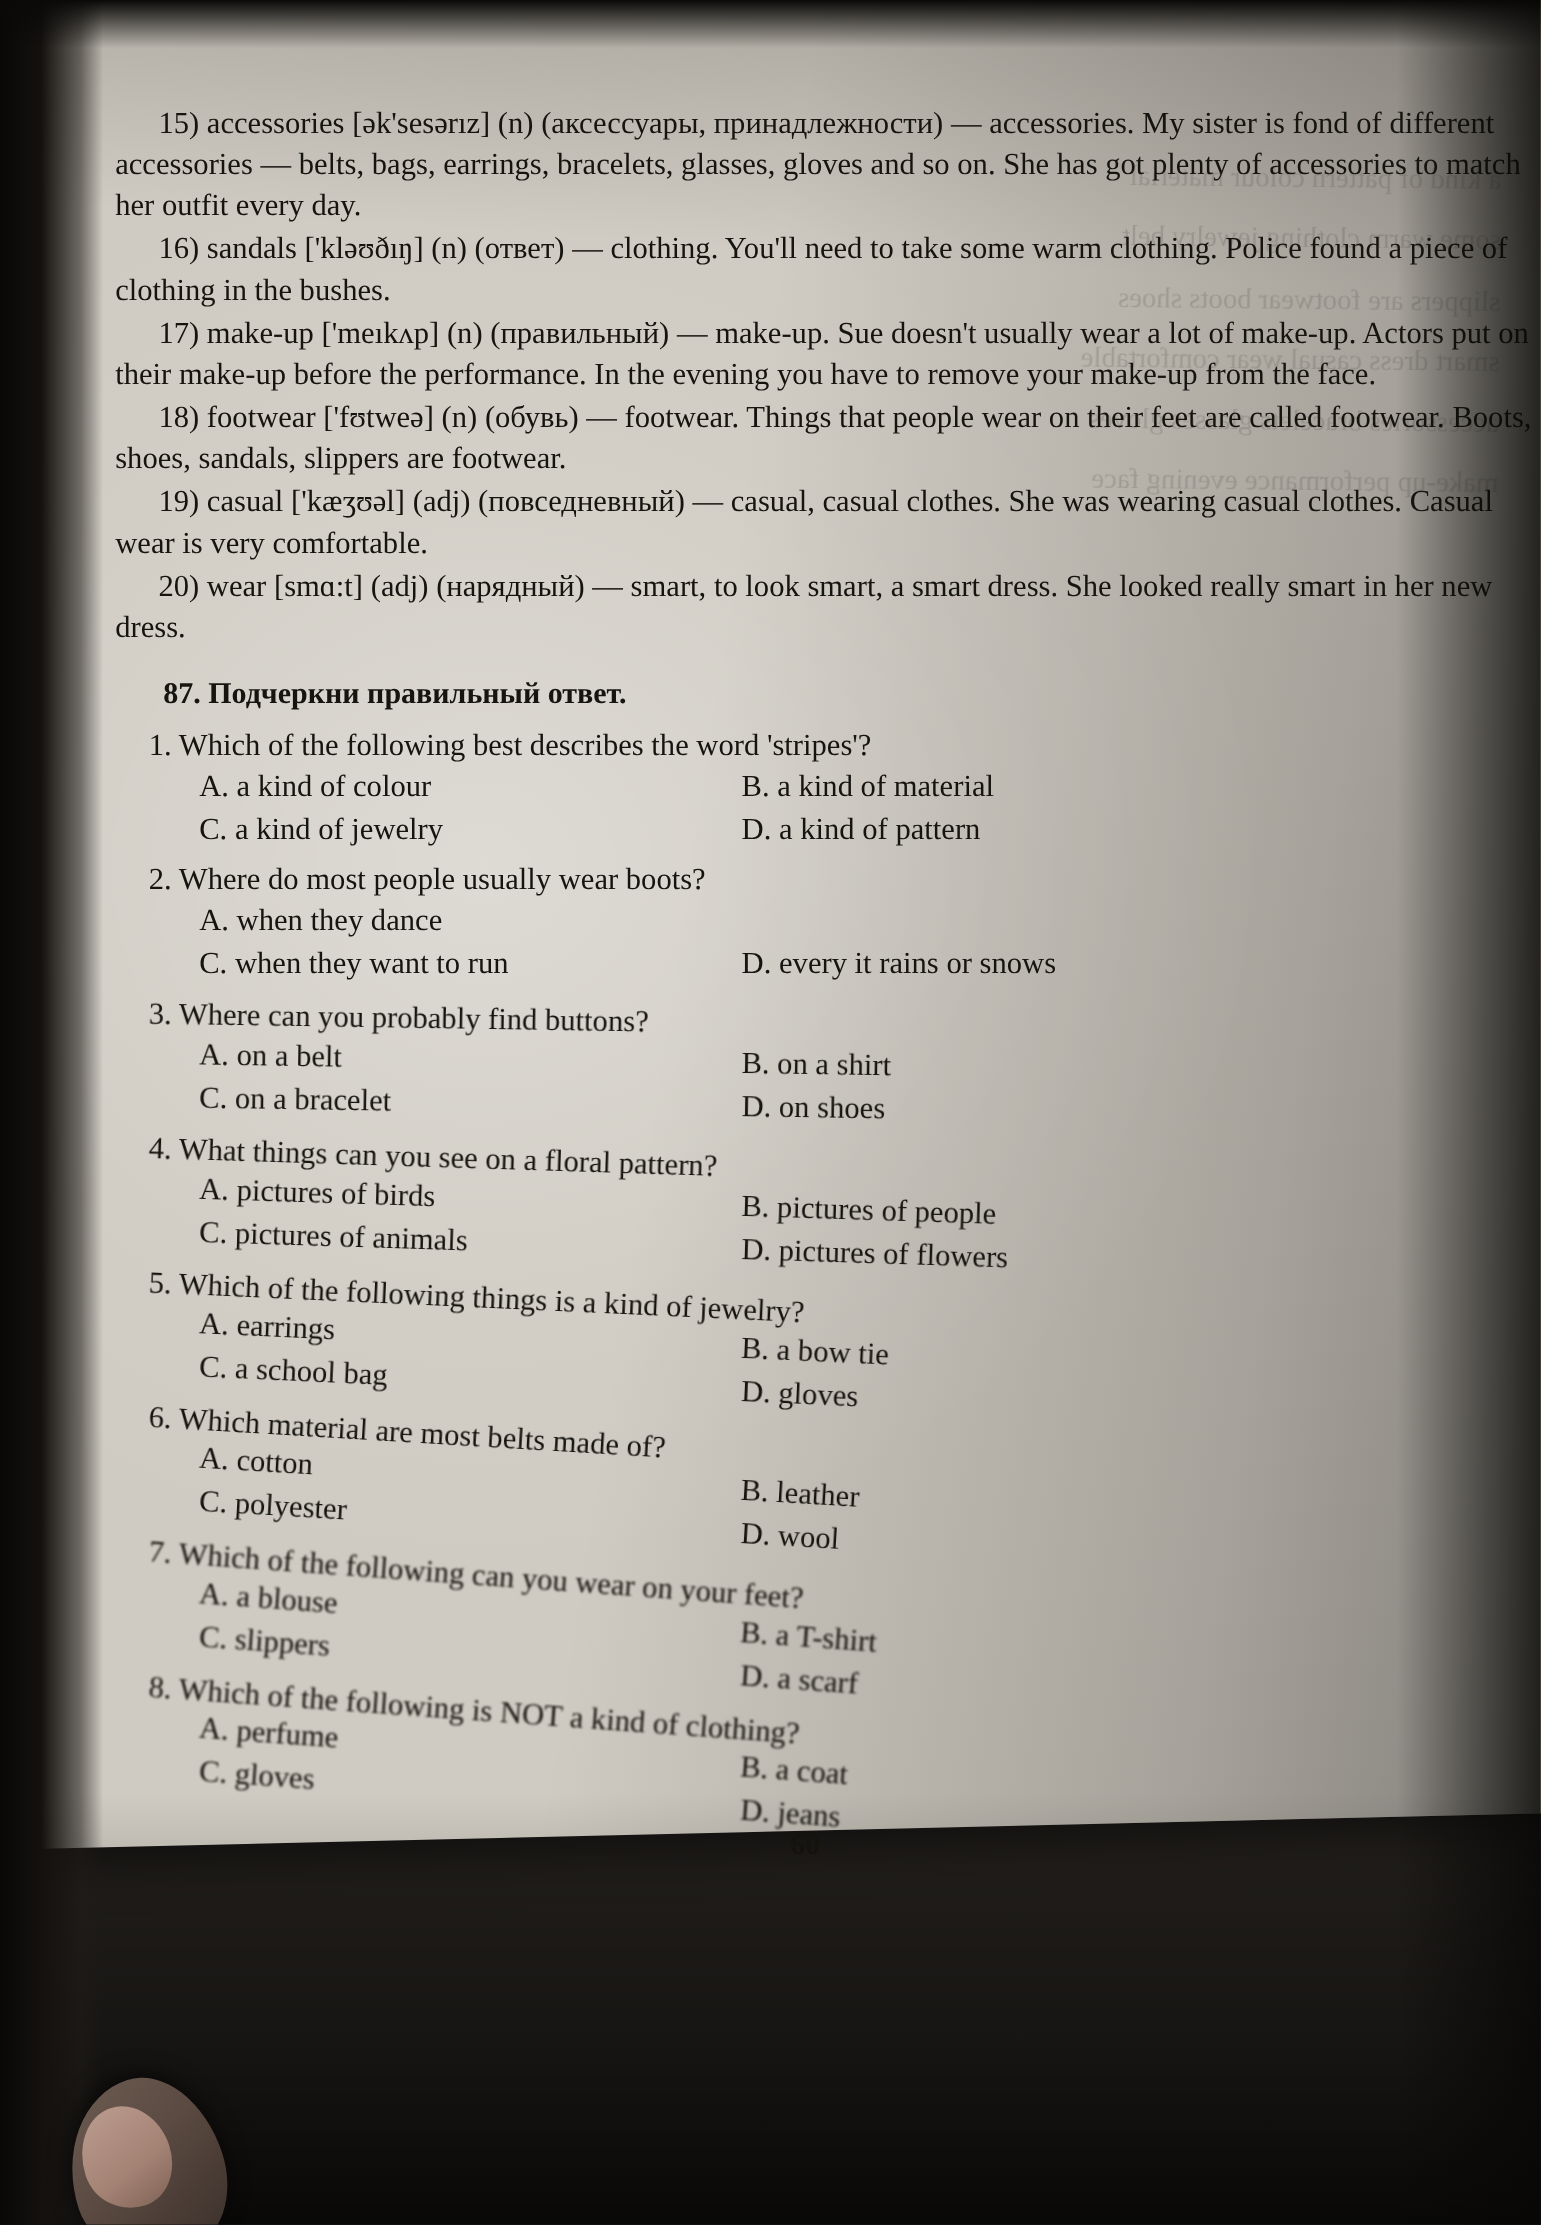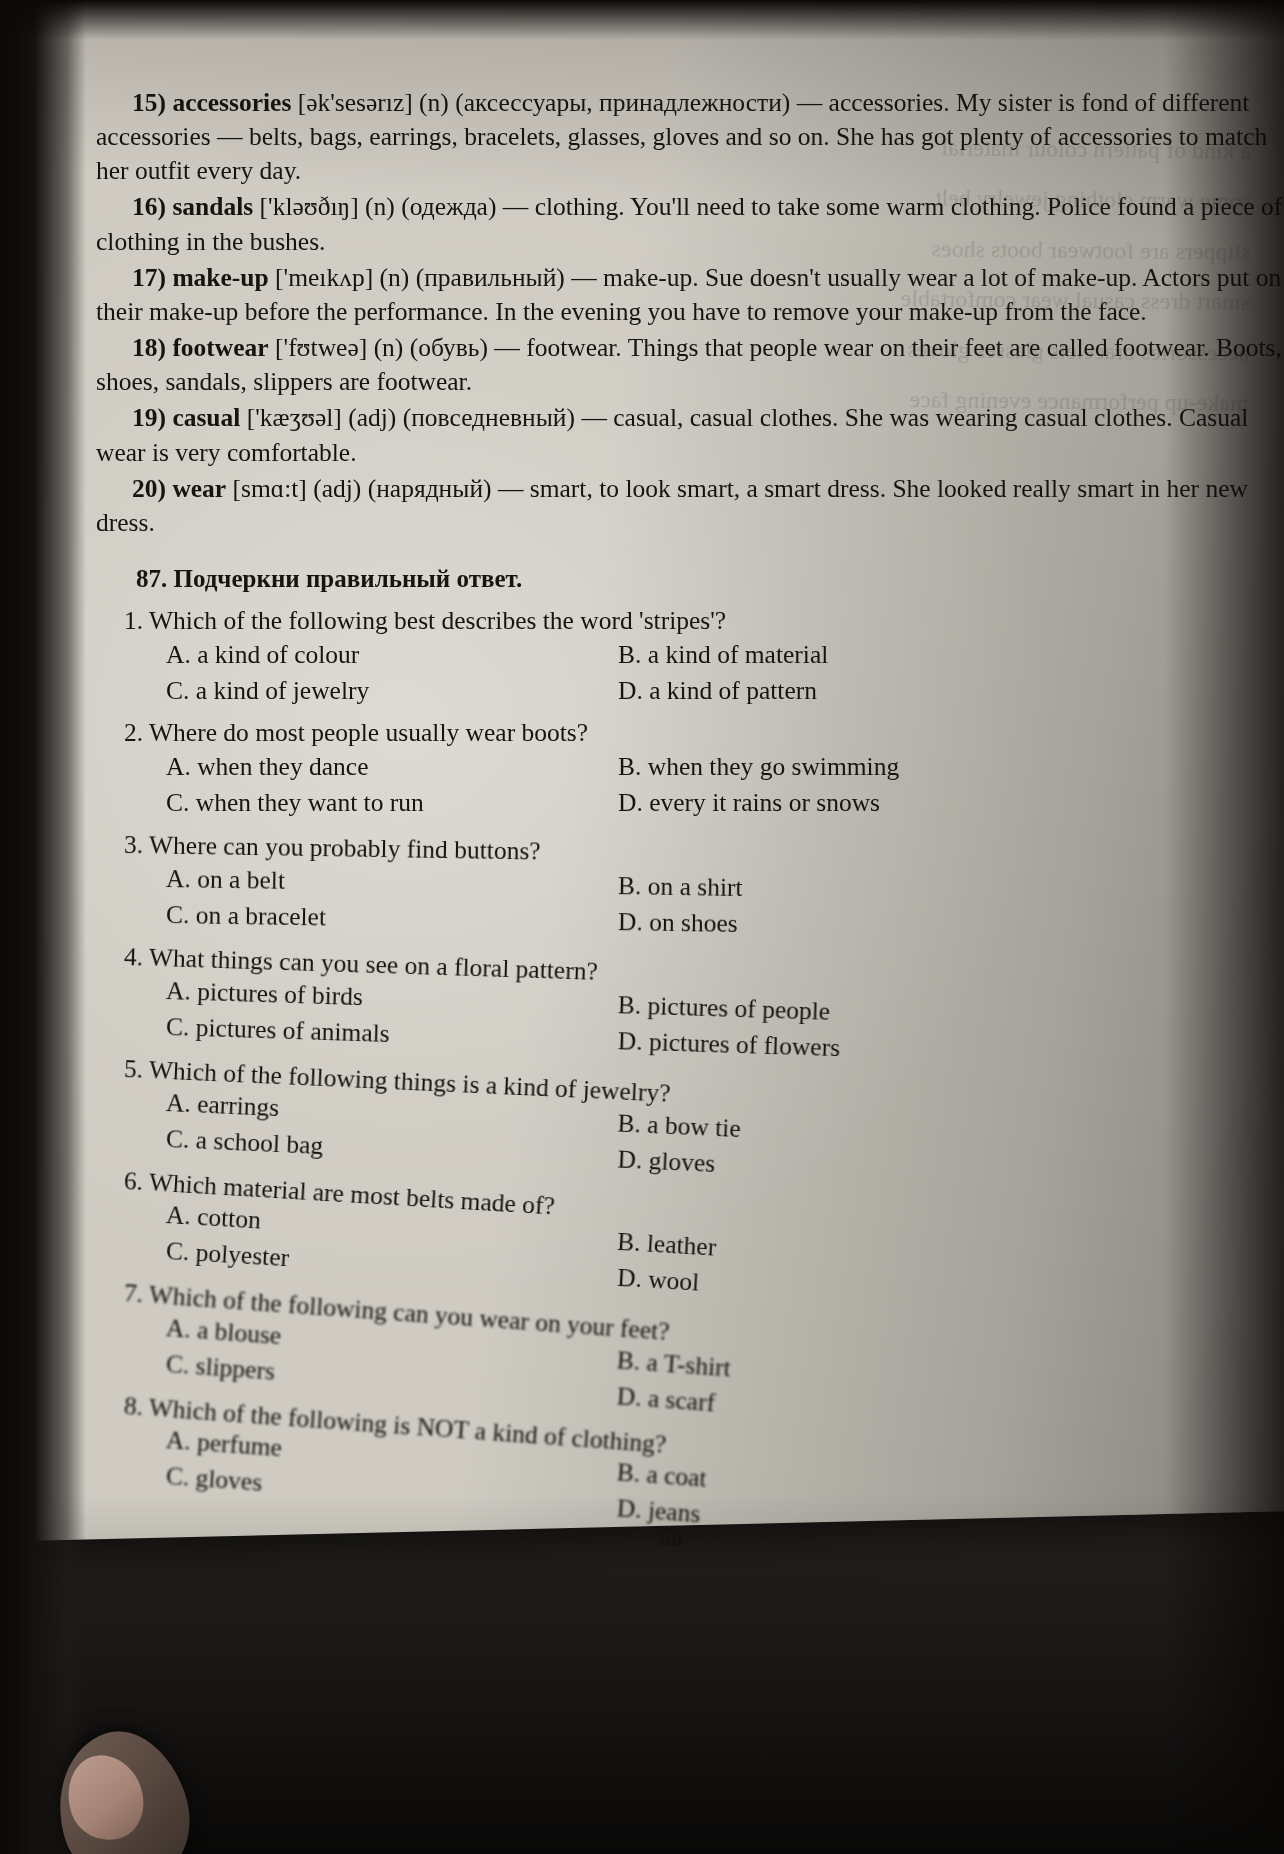--- a/index.html
+++ b/index.html
@@ -114,21 +114,21 @@
   .para {
     margin: 0 0 1px 0;
     text-indent: 0;
   }
   .vocab {
     margin-bottom: 2px;
   }
   .vocab .lead {
     padding-left: 36px;
   }
-  b, .b { font-weight: bold; }
+  b, .b { font-weight: normal; }
   .sectitle {
     font-weight: bold;
     margin: 22px 0 8px 40px;
     font-size: 25px;
   }
   .q {
     margin: 6px 0 0 28px;
     font-size: 25.5px;
   }
   .opts {
@@ -207,21 +207,21 @@
       </span>
       <span>— accessories. My sister is fond of different accessories — belts, bags, earrings, bracelets, glasses, gloves and so on. She has got plenty of accessories to match her outfit every day.</span>
     </div>
 
     <div class="para vocab blurA">
       <span class="lead">
         <b>16)</b>
         <b>sandals</b>
         <span>['kləʊðıŋ]</span>
         <span>(n)</span>
-        <span>(одежда)</span>
+        <span>(ответ)</span>
       </span>
       <span>— clothing. You'll need to take some warm clothing. Police found a piece of clothing in the bushes.</span>
     </div>
 
     <div class="para vocab blurA">
       <span class="lead">
         <b>17)</b>
         <b>make-up</b>
         <span>['meıkʌp]</span>
         <span>(n)</span>
@@ -277,21 +277,20 @@
       <span class="opt-left">C. a kind of jewelry</span>
       <span class="opt-right">D. a kind of pattern</span>
     </div>
 
     <div class="q blurA">
       <span>2.</span>
       <span>Where do most people usually wear boots?</span>
     </div>
     <div class="opts blurA">
       <span class="opt-left">A. when they dance</span>
-      <span class="opt-right">B. when they go swimming</span>
     </div>
     <div class="opts blurA">
       <span class="opt-left">C. when they want to run</span>
       <span class="opt-right">D. every it rains or snows</span>
     </div>
 
     <div class="q blurA skew2">
       <span>3.</span>
       <span>Where can you probably find buttons?</span>
     </div>

